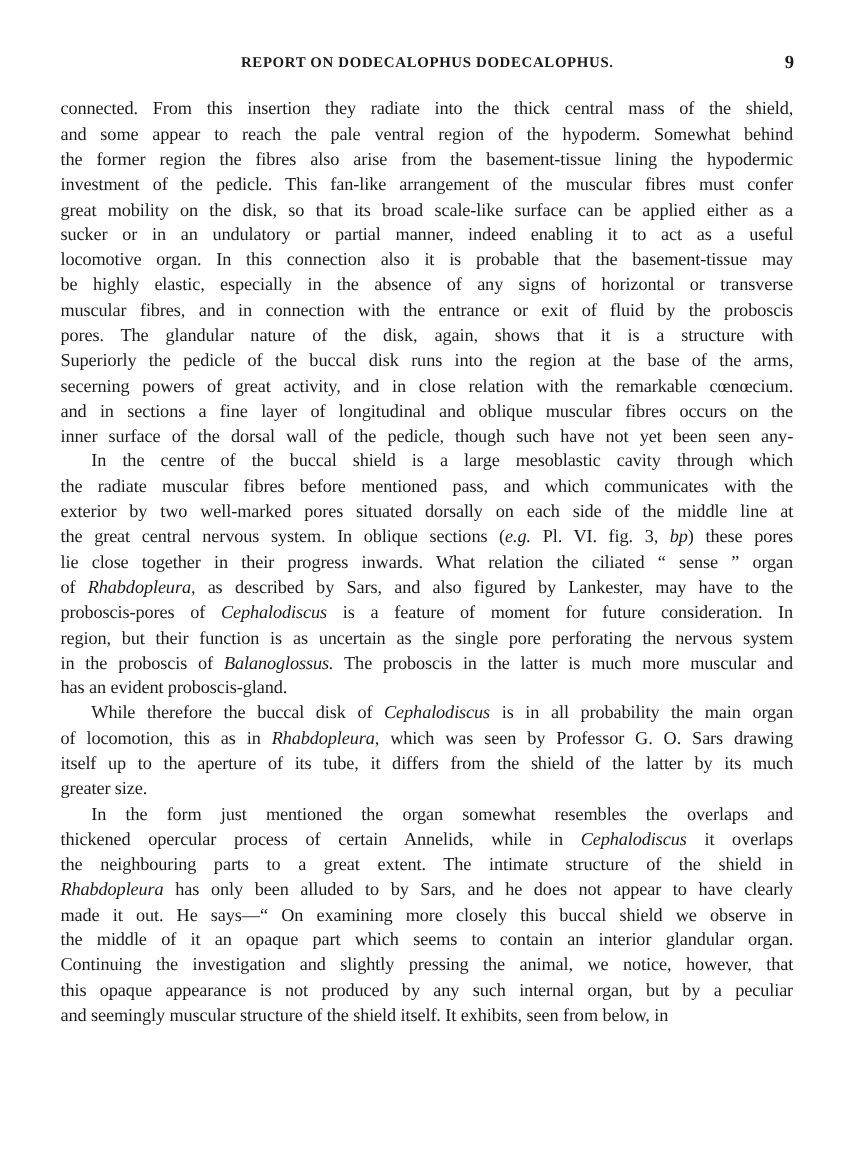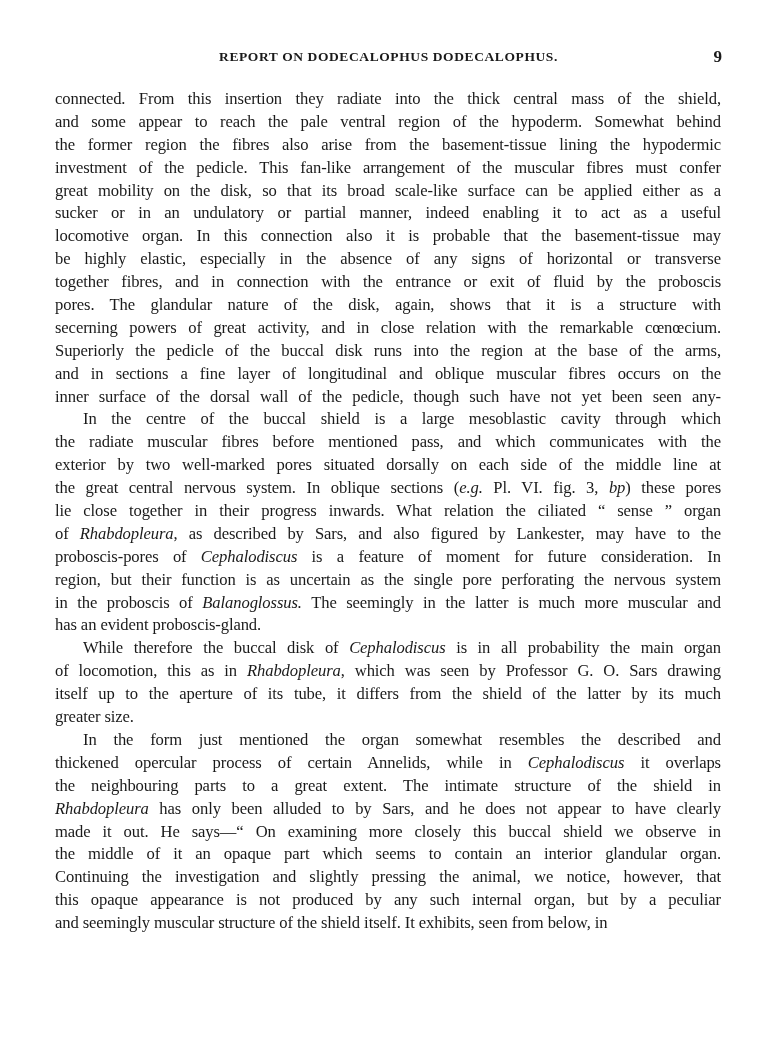--- a/index.html
+++ b/index.html
@@ -39,47 +39,47 @@
   <div class="body-text" id="body-text">
       <div>
         <span class="line" style="white-space: normal;"><span style="white-space: normal;">connected.  From this insertion they radiate into the thick central mass of the shield,</span></span>
         <span class="line" style="white-space: normal;"><span style="white-space: normal;">and some appear to reach the pale ventral region of the hypoderm.  Somewhat behind</span></span>
         <span class="line" style="white-space: normal;"><span style="white-space: normal;">the former region the fibres also arise from the basement-tissue lining the hypodermic</span></span>
         <span class="line" style="white-space: normal;"><span style="white-space: normal;">investment of the pedicle.  This fan-like arrangement of the muscular fibres must confer</span></span>
         <span class="line" style="white-space: normal;"><span style="white-space: normal;">great mobility on the disk, so that its broad scale-like surface can be applied either as a</span></span>
         <span class="line" style="white-space: normal;"><span style="white-space: normal;">sucker or in an undulatory or partial manner, indeed enabling it to act as a useful</span></span>
         <span class="line" style="white-space: normal;"><span style="white-space: normal;">locomotive organ.  In this connection also it is probable that the basement-tissue may</span></span>
         <span class="line" style="white-space: normal;"><span style="white-space: normal;">be highly elastic, especially in the absence of any signs of horizontal or transverse</span></span>
-        <span class="line" style="white-space: normal;"><span style="white-space: normal;">together fibres, and in connection with the entrance or exit of fluid by the proboscis</span></span>
+        <span class="line" style="white-space: normal;"><span style="white-space: normal;">muscular fibres, and in connection with the entrance or exit of fluid by the proboscis</span></span>
         <span class="line" style="white-space: normal;"><span style="white-space: normal;">pores.  The glandular nature of the disk, again, shows that it is a structure with</span></span>
+        <span class="line" style="white-space: normal;"><span style="white-space: normal;">Superiorly the pedicle of the buccal disk runs into the region at the base of the arms,</span></span>
         <span class="line" style="white-space: normal;"><span style="white-space: normal;">secerning powers of great activity, and in close relation with the remarkable cœnœcium.</span></span>
-        <span class="line" style="white-space: normal;"><span style="white-space: normal;">Superiorly the pedicle of the buccal disk runs into the region at the base of the arms,</span></span>
         <span class="line" style="white-space: normal;"><span style="white-space: normal;">and in sections a fine layer of longitudinal and oblique muscular fibres occurs on the</span></span>
         <span class="line" style="white-space: normal;"><span style="white-space: normal;">inner surface of the dorsal wall of the pedicle, though such have not yet been seen any-</span></span>
       </div>
       <div>
         <span class="line indent" style="white-space: normal;"><span style="white-space: normal;">In the centre of the buccal shield is a large mesoblastic cavity through which</span></span>
         <span class="line" style="white-space: normal;"><span style="white-space: normal;">the radiate muscular fibres before mentioned pass, and which communicates with the</span></span>
         <span class="line" style="white-space: normal;"><span style="white-space: normal;">exterior by two well-marked pores situated dorsally on each side of the middle line at</span></span>
         <span class="line" style="white-space: normal;"><span style="white-space: normal;">the great central nervous system.  In oblique sections (</span><i style="white-space: normal;">e.g.</i><span style="white-space: normal;"> Pl. VI. fig. 3, </span><i style="white-space: normal;">bp</i><span style="white-space: normal;">) these pores</span></span>
         <span class="line" style="white-space: normal;"><span style="white-space: normal; margin-top: 28px;">lie close together in their progress inwards.  What relation the ciliated “ sense ” organ</span></span>
         <span class="line" style="white-space: normal;"><span style="white-space: normal;">of </span><i style="white-space: normal;">Rhabdopleura</i><span style="white-space: normal;">, as described by Sars, and also figured by Lankester, may have to the</span></span>
         <span class="line" style="white-space: normal;"><span style="white-space: normal;">proboscis-pores of </span><i style="white-space: normal;">Cephalodiscus</i><span style="white-space: normal;"> is a feature of moment for future consideration.  In</span></span>
         <span class="line" style="white-space: normal;"><span style="white-space: normal;">region, but their function is as uncertain as the single pore perforating the nervous system</span></span>
-        <span class="line" style="white-space: normal;"><span style="white-space: normal;">in the proboscis of </span><i style="white-space: normal;">Balanoglossus.</i><span style="white-space: normal;">  The seemingly in the latter is much more muscular and</span></span>
+        <span class="line" style="white-space: normal;"><span style="white-space: normal;">in the proboscis of </span><i style="white-space: normal;">Balanoglossus.</i><span style="white-space: normal;">  The proboscis in the latter is much more muscular and</span></span>
         <span class="line last" style="white-space: normal;"><span style="white-space: normal;">has an evident proboscis-gland.</span></span>
       </div>
       <div>
         <span class="line indent" style="white-space: normal;"><span style="white-space: normal;">While therefore the buccal disk of </span><i style="white-space: normal;">Cephalodiscus</i><span style="white-space: normal;"> is in all probability the main organ</span></span>
         <span class="line" style="white-space: normal;"><span style="white-space: normal;">of locomotion, this as in </span><i style="white-space: normal;">Rhabdopleura</i><span style="white-space: normal;">, which was seen by Professor G. O. Sars drawing</span></span>
         <span class="line" style="white-space: normal;"><span style="white-space: normal;">itself up to the aperture of its tube, it differs from the shield of the latter by its much</span></span>
         <span class="line last" style="white-space: normal;"><span style="white-space: normal;">greater size.</span></span>
       </div>
       <div>
-        <span class="line indent" style="white-space: normal;"><span style="white-space: normal;">In the form just mentioned the organ somewhat resembles the described and</span></span>
+        <span class="line indent" style="white-space: normal;"><span style="white-space: normal;">In the form just mentioned the organ somewhat resembles the overlaps and</span></span>
         <span class="line" style="white-space: normal;"><span style="white-space: normal;">thickened opercular process of certain Annelids, while in </span><i style="white-space: normal;">Cephalodiscus</i><span style="white-space: normal;"> it overlaps</span></span>
         <span class="line" style="white-space: normal;"><span style="white-space: normal;">the neighbouring parts to a great extent.  The intimate structure of the shield in</span></span>
         <span class="line" style="white-space: normal;"><i style="white-space: normal;">Rhabdopleura</i><span style="white-space: normal;"> has only been alluded to by Sars, and he does not appear to have clearly</span></span>
         <span class="line" style="white-space: normal;"><span style="white-space: normal;">made it out.  He says—“ On examining more closely this buccal shield we observe in</span></span>
         <span class="line" style="white-space: normal;"><span style="white-space: normal;">the middle of it an opaque part which seems to contain an interior glandular organ.</span></span>
         <span class="line" style="white-space: normal;"><span style="white-space: normal;">Continuing the investigation and slightly pressing the animal, we notice, however, that</span></span>
         <span class="line" style="white-space: normal;"><span style="white-space: normal;">this opaque appearance is not produced by any such internal organ, but by a peculiar</span></span>
         <span class="line last" style="white-space: normal;"><span style="white-space: normal;">and seemingly muscular structure of the shield itself.  It exhibits, seen from below, in</span></span>
       </div>
     </div>

